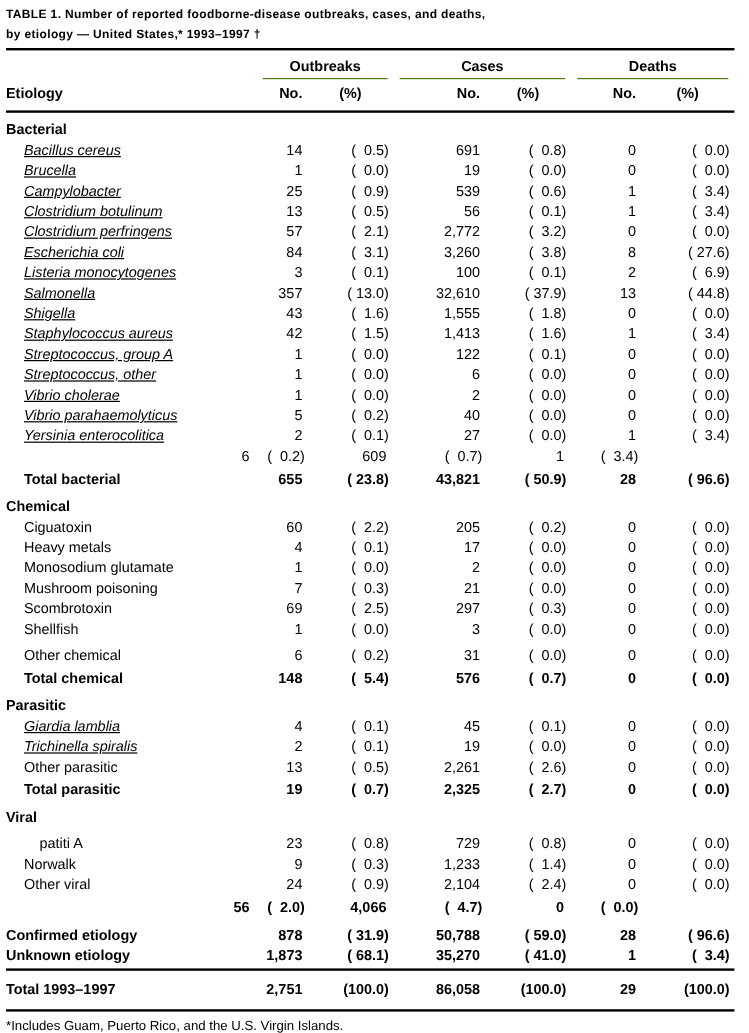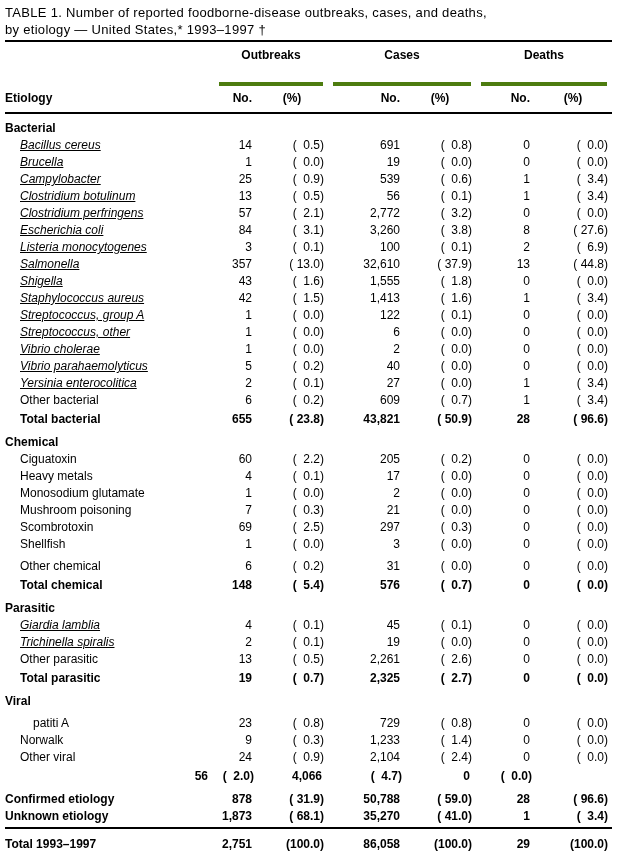--- a/index.html
+++ b/index.html
@@ -5,21 +5,21 @@
   * { margin:0; padding:0; box-sizing:border-box; }
   html,body { background:#fff; }
   body {
     width:624px; height:861px; overflow:hidden;
     color:#000;
     font-family:"Liberation Sans", sans-serif;
     font-size:12px;
   }
   .page { padding:4px 12px 0 5px; width:624px; }
 
-  .title { font-weight:normal; font-size:13px; line-height:17px; letter-spacing:0.3px; }
+  .title { font-weight:bold; font-size:10px; line-height:17px; letter-spacing:0.3px; }
   .hrule { height:2px; background:#000; margin:2px 0; }
 
   .row {
     display:grid;
     grid-template-columns:208px 44px 70px 78px 70px 60px 76px;
     line-height:17px;
     align-items:baseline;
   }
   .c-label { overflow:hidden; white-space:nowrap; }
   .num { text-align:right; padding-right:5px; }
@@ -29,22 +29,22 @@
   .item .c-label, .total .c-label { padding-left:15px; }
   .ind2 .c-label { padding-left:28px; }
   .section { margin-top:6px; }
   .total { margin-top:2px; }
   .gapb { margin-top:5px; }
   .gapb7 { margin-top:6px; }
 
   .hdr-groups { padding-top:3px; }
   .gcell {
     text-align:center; font-weight:bold;
-    border-bottom:4px solid #4d7c0f;
-    padding-bottom:18px; margin:0 4px 0 6px;
+    border-bottom:1px solid #4d7c0f;
+    padding-bottom:1px; margin:0 4px 0 6px;
   }
   .gc2 { grid-column:2/4; }
   .gc4 { grid-column:4/6; }
   .gc6 { grid-column:6/8; }
   .hdr-sub { padding:4px 0 3px 0; }
   .pcth { text-align:center; font-weight:bold; }
 
   .grand { padding:5px 0 6px 0; }
 
   .footnotes { padding-top:3px; font-size:11px; line-height:15px; }
@@ -212,21 +212,20 @@
       <div class="row item it">
         <div class="c-label">Yersinia enterocolitica</div>
         <div class="num">2</div>
         <div class="pct">(  0.1)</div>
         <div class="num">27</div>
         <div class="pct">(  0.0)</div>
         <div class="num">1</div>
         <div class="pct">(  3.4)</div>
       </div>
       <div class="row item">
-        <div class="c-label">Other bacterial</div>
         <div class="num">6</div>
         <div class="pct">(  0.2)</div>
         <div class="num">609</div>
         <div class="pct">(  0.7)</div>
         <div class="num">1</div>
         <div class="pct">(  3.4)</div>
       </div>
       <div class="row total b">
         <div class="c-label">Total bacterial</div>
         <div class="num">655</div>

